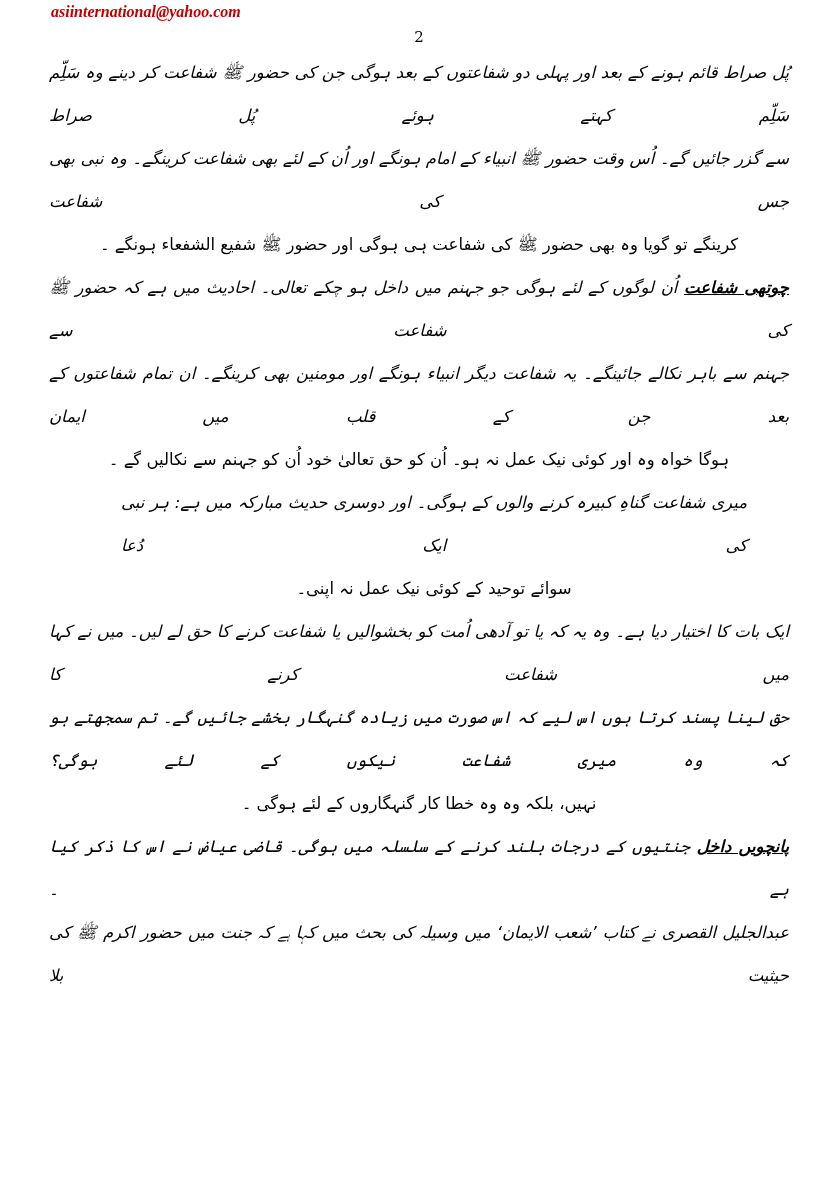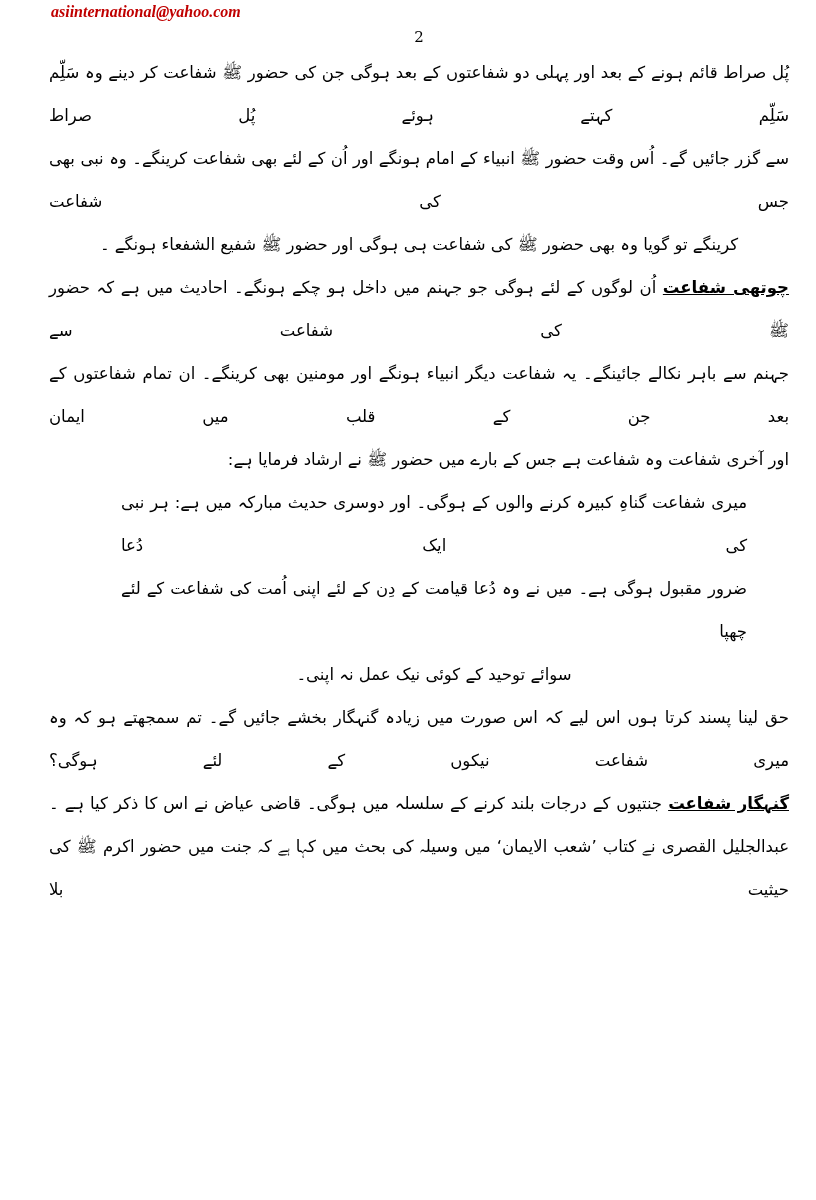--- a/index.html
+++ b/index.html
@@ -25,21 +25,21 @@
   }
   
   .body{padding:2px 38px 0 38px;}
   .u{
     font-family:"DejaVu Sans",sans-serif;
     font-size:16.5px;
     line-height:43px;
     direction:rtl;
     color:#000;
   }
-  .just{text-align:justify;text-align-last:justify;}
+  .just{text-align:justify;text-align-last:justify;font-style:italic;}
   .ctr{text-align:right;text-align-last:center;}
   .rgt{text-align:right;text-align-last:right;}
   .head{font-weight:bold;text-decoration:underline;}
   .quote{margin:0 42px 0 72px;}
 </style>
 </head>
 <body>
 
 <div class="page">
 
@@ -52,39 +52,40 @@
 
     <div>
       <div class="u just">پُل صراط قائم ہونے کے بعد اور پہلی دو شفاعتوں کے بعد ہوگی جن کی حضور ﷺ شفاعت کر دینے وہ سَلِّم سَلِّم کہتے ہوئے پُل صراط</div>
       <div class="u just">سے گزر جائیں گے۔ اُس وقت حضور ﷺ انبیاء کے امام ہونگے اور اُن کے لئے بھی شفاعت کرینگے۔ وہ نبی بھی جس کی شفاعت</div>
       <div class="u ctr">کرینگے تو گویا وہ بھی حضور ﷺ کی شفاعت ہی ہوگی اور حضور ﷺ شفیع الشفعاء ہونگے ۔</div>
     </div>
 
     <div>
       <div class="u just">
         <span class="head">چوتھی شفاعت</span>
-        <span> اُن لوگوں کے لئے ہوگی جو جہنم میں داخل ہو چکے ہونگے۔ احادیث میں ہے کہ حضور ﷺ کی شفاعت سے</span>
+        <span> اُن لوگوں کے لئے ہوگی جو جہنم میں داخل ہو چکے تعالی۔ احادیث میں ہے کہ حضور ﷺ کی شفاعت سے</span>
       </div>
       <div class="u just">جہنم سے باہر نکالے جائینگے۔ یہ شفاعت دیگر انبیاء ہونگے اور مومنین بھی کرینگے۔ ان تمام شفاعتوں کے بعد جن کے قلب میں ایمان</div>
-      <div class="u rgt">اور آخری شفاعت وہ شفاعت ہے جس کے بارے میں حضور ﷺ نے ارشاد فرمایا ہے:</div>
+      <div class="u ctr">ہوگا خواہ وہ اور کوئی نیک عمل نہ ہو۔ اُن کو حق تعالیٰ خود اُن کو جہنم سے نکالیں گے ۔</div>
     </div>
 
     <div class="quote">
       <div class="u just">میری شفاعت گناہِ کبیرہ کرنے والوں کے ہوگی۔ اور دوسری حدیث مبارکہ میں ہے: ہر نبی کی ایک دُعا</div>
-      <div class="u just">ضرور مقبول ہوگی ہے۔ میں نے وہ دُعا قیامت کے دِن کے لئے اپنی اُمت کی شفاعت کے لئے چھپا</div>
       <div class="u ctr">سوائے توحید کے کوئی نیک عمل نہ اپنی۔</div>
     </div>
 
     <div>
+      <div class="u just">ایک بات کا اختیار دیا ہے۔ وہ یہ کہ یا تو آدھی اُمت کو بخشوالیں یا شفاعت کرنے کا حق لے لیں۔ میں نے کہا میں شفاعت کرنے کا</div>
       <div class="u just">حق لینا پسند کرتا ہوں اس لیے کہ اس صورت میں زیادہ گنہگار بخشے جائیں گے۔ تم سمجھتے ہو کہ وہ میری شفاعت نیکوں کے لئے ہوگی؟</div>
+      <div class="u ctr">نہیں،  بلکہ وہ وہ خطا کار گنہگاروں کے لئے ہوگی ۔</div>
     </div>
 
     <div>
       <div class="u just">
-        <span class="head">گنہگار شفاعت</span>
+        <span class="head">پانچویں داخل</span>
         <span> جنتیوں کے درجات بلند کرنے کے سلسلہ میں ہوگی۔ قاضی عیاض نے اس کا ذکر کیا ہے ۔</span>
       </div>
       <div class="u just">عبدالجلیل القصری نے کتاب ’شعب الایمان‘ میں وسیلہ کی بحث میں کہا ہے کہ جنت میں حضور اکرم ﷺ کی حیثیت بلا</div>
 
     </div>
 
   </div>
 
 </div>
 

